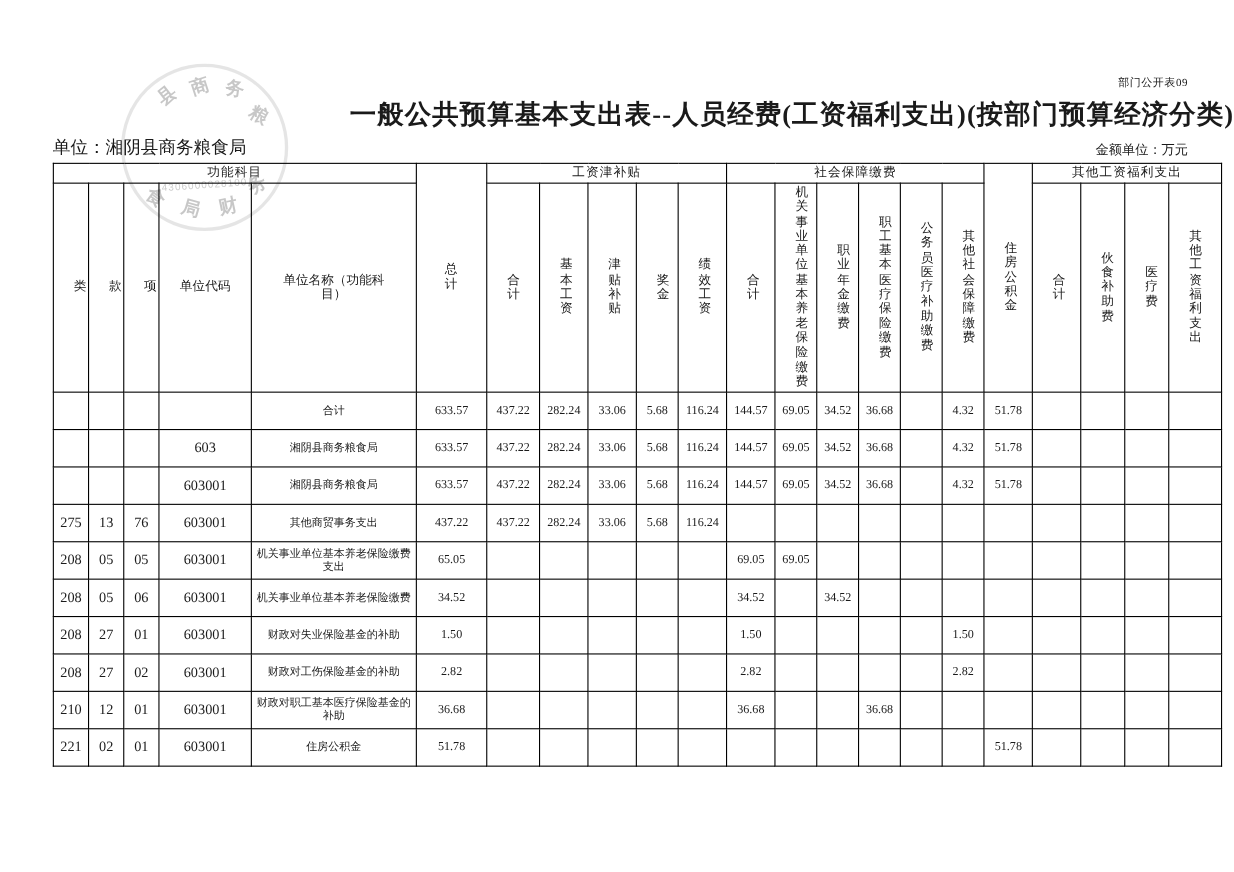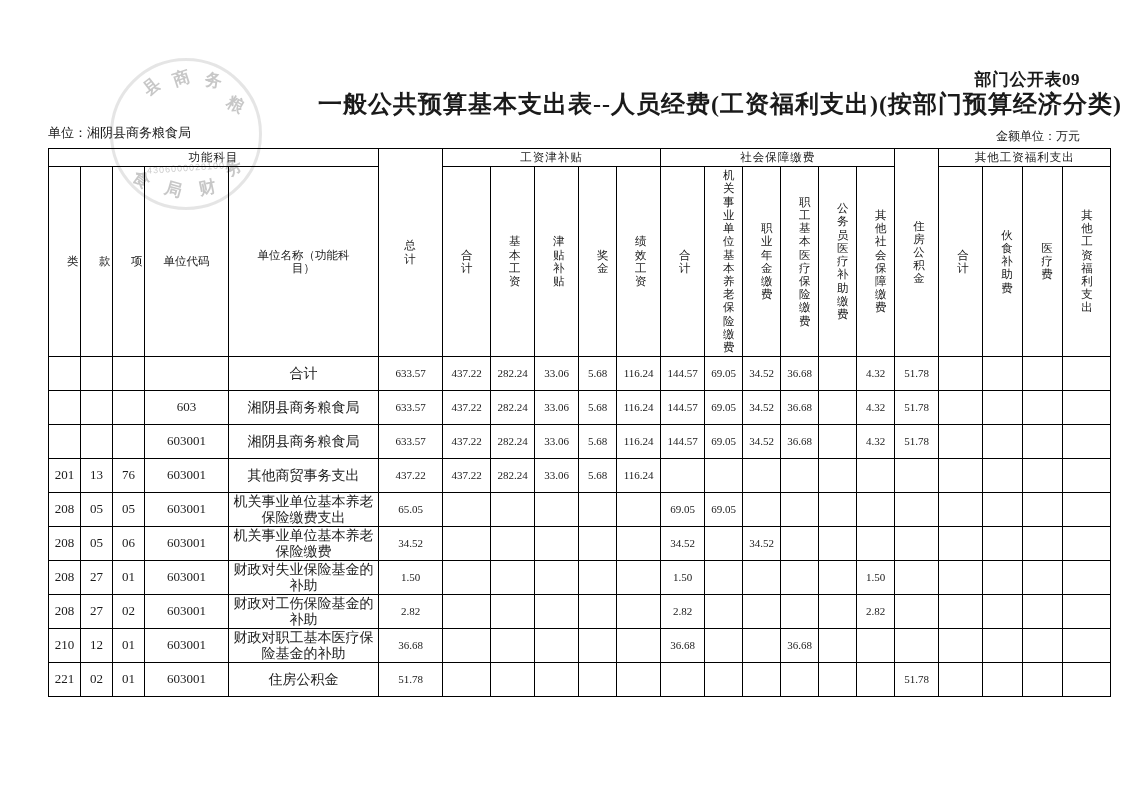--- a/index.html
+++ b/index.html
@@ -19,40 +19,39 @@
   .page {
     position: absolute;
     inset: 0;
   }
 
   
   .form-code {
     position: absolute;
     top: 68px;
     right: 42px;
-    font-size: 17px;
+    font-size: 10px;
     letter-spacing: 0.5px;
-    font-weight: bold;
   }
   .doc-title {
     position: absolute;
     top: 88px;
     left: 0;
     right: 0;
     text-align: right;
     font-size: 24px;
     font-weight: bold;
     letter-spacing: 1px;
     font-family: "Liberation Serif", "DejaVu Serif", serif;
   }
   .unit-line {
     position: absolute;
     top: 124px;
     left: 48px;
-    font-size: 13px;
+    font-size: 16px;
   }
   .amount-unit {
     position: absolute;
     top: 128px;
     right: 42px;
     font-size: 12px;
   }
 
   
   .seal {
@@ -129,21 +128,21 @@
     line-height: 1.1;
   }
   .hd-mid {
     font-size: 11.5px;
     letter-spacing: 1px;
   }
   .code-col { font-size: 13px; }
   .name-cell {
     text-align: left;
     padding: 2px 4px 2px 6px;
-    font-size: 14px;
+    font-size: 10px;
     line-height: 1.25;
   }
   .num {
     text-align: right;
     padding-right: 6px;
     font-size: 11px;
     font-family: "Liberation Serif", "DejaVu Serif", serif;
   }
   tbody tr { height: 34px; }
 </style>
@@ -298,21 +297,21 @@
           <td class="num">36.68</td>
           <td class="num"></td>
           <td class="num">4.32</td>
           <td class="num">51.78</td>
           <td class="num"></td>
           <td class="num"></td>
           <td class="num"></td>
           <td class="num"></td>
         </tr>
         <tr>
-          <td class="code-col">201</td>
+          <td class="code-col">275</td>
           <td class="code-col">13</td>
           <td class="code-col">76</td>
           <td class="code-col">603001</td>
           <td class="name-cell">其他商贸事务支出</td>
           <td class="num">437.22</td>
           <td class="num">437.22</td>
           <td class="num">282.24</td>
           <td class="num">33.06</td>
           <td class="num">5.68</td>
           <td class="num">116.24</td>

